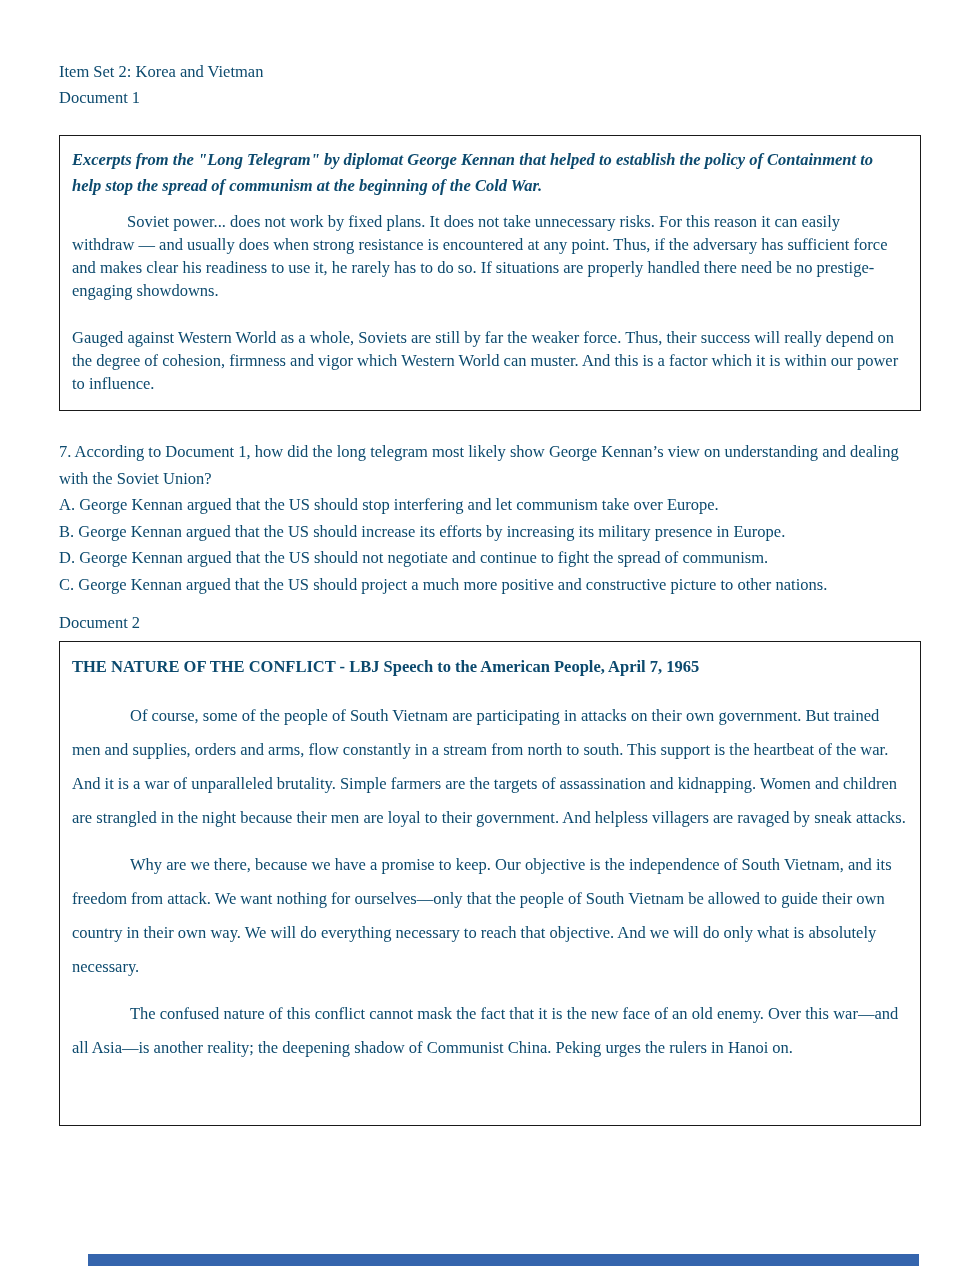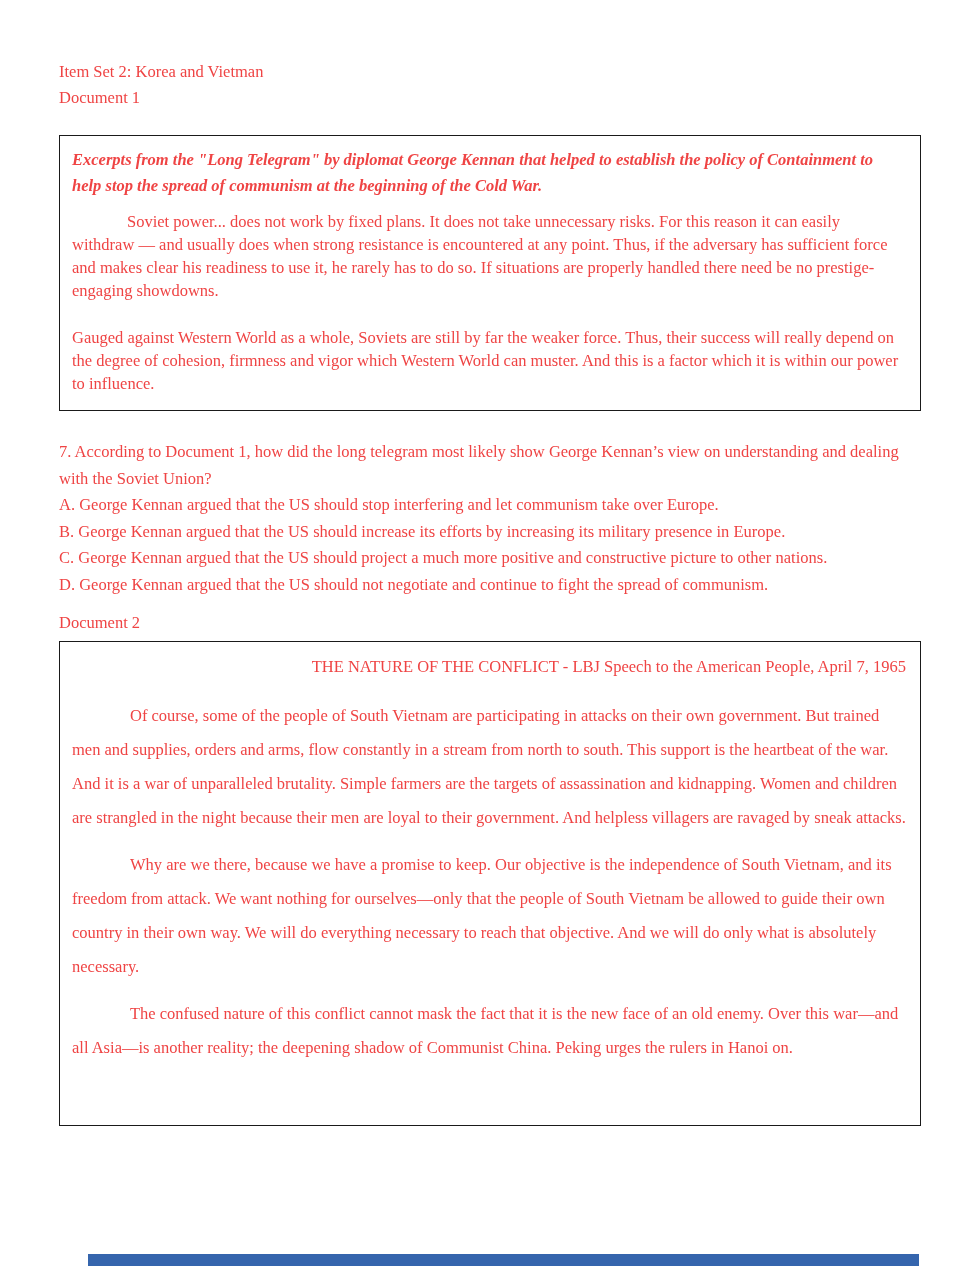--- a/index.html
+++ b/index.html
@@ -5,21 +5,21 @@
   * { box-sizing: border-box; margin: 0; padding: 0; }
   html, body { background: #ffffff; }
   .page {
     position: relative;
     width: 979px;
     height: 1266px;
     margin: 0 auto;
     background: #ffffff;
     font-family: "Liberation Serif", "DejaVu Serif", serif;
     font-size: 16.5px;
-    color: #ef4444;
+    color: #0c4a6e;
     overflow: hidden;
   }
   .content {
     padding: 59px 58px 0 59px;
   }
   .top-label {
     line-height: 26px;
   }
   .doc-box {
     border: 1.5px solid #1a1a1a;
@@ -48,22 +48,22 @@
     line-height: 26.5px;
   }
   .doc2-label {
     margin-top: 12px;
   }
   .doc2-box {
     margin-top: 5px;
     padding: 12px 14px 60px 12px;
   }
   .doc2-title {
-    text-align: right;
-    font-weight: normal;
+    text-align: left;
+    font-weight: bold;
     line-height: 26px;
     margin-bottom: 19px;
   }
   .doc2-para {
     line-height: 34px;
     text-indent: 58px;
     margin-top: 13px;
   }
   .blue-bar {
     position: absolute;
@@ -86,22 +86,22 @@
     <div class="doc-box">
       <p class="doc1-intro">Excerpts from the "Long Telegram" by diplomat George Kennan that helped to establish the policy of Containment to help stop the spread of communism at the beginning of the Cold War.</p>
       <p class="doc1-para first-line-indent">Soviet power... does not work by fixed plans. It does not take unnecessary risks. For this reason it can easily withdraw — and usually does when strong resistance is encountered at any point. Thus, if the adversary has sufficient force and makes clear his readiness to use it, he rarely has to do so. If situations are properly handled there need be no prestige-engaging showdowns.</p>
       <p class="doc1-para second">Gauged against Western World as a whole, Soviets are still by far the weaker force. Thus, their success will really depend on the degree of cohesion, firmness and vigor which Western World can muster. And this is a factor which it is within our power to influence.</p>
     </div>
 
     <div class="question-block">
       <p>7. According to Document 1, how did the long telegram most likely show George Kennan’s view on understanding and dealing with the Soviet Union?</p>
       <p>A. George Kennan argued that the US should stop interfering and let communism take over Europe.</p>
       <p>B. George Kennan argued that the US should increase its efforts by increasing its military presence in Europe.</p>
+      <p>D. George Kennan argued that the US should not negotiate and continue to fight the spread of communism.</p>
       <p>C. George Kennan argued that the US should project a much more positive and constructive picture to other nations.</p>
-      <p>D. George Kennan argued that the US should not negotiate and continue to fight the spread of communism.</p>
     </div>
 
     <div class="top-label doc2-label">Document 2</div>
 
     <div class="doc-box doc2-box">
       <p class="doc2-title">THE NATURE OF THE CONFLICT - LBJ Speech to the American People, April 7, 1965</p>
       <p class="doc2-para">Of course, some of the people of South Vietnam are participating in attacks on their own government.  But trained men and supplies, orders and arms, flow constantly in a stream from north to south.  This support is the heartbeat of the war.  And  it is a war of unparalleled brutality.  Simple farmers are the targets of assassination and kidnapping.  Women and children are strangled in the night because their men are loyal to their government.  And helpless villagers are ravaged by sneak attacks.</p>
       <p class="doc2-para">Why are we there, because we have a promise to keep. Our objective is the independence of South Vietnam, and its freedom from attack.  We want nothing for ourselves—only that the people of South Vietnam be allowed to guide their own country in their own way. We will do everything necessary to reach that objective.  And we will do only what is absolutely necessary.</p>
       <p class="doc2-para">The confused nature of this conflict cannot mask the fact that it is the new face of an old enemy. Over this war—and all Asia—is another reality; the deepening shadow of Communist China.  Peking urges the rulers in Hanoi on.</p>
     </div>

